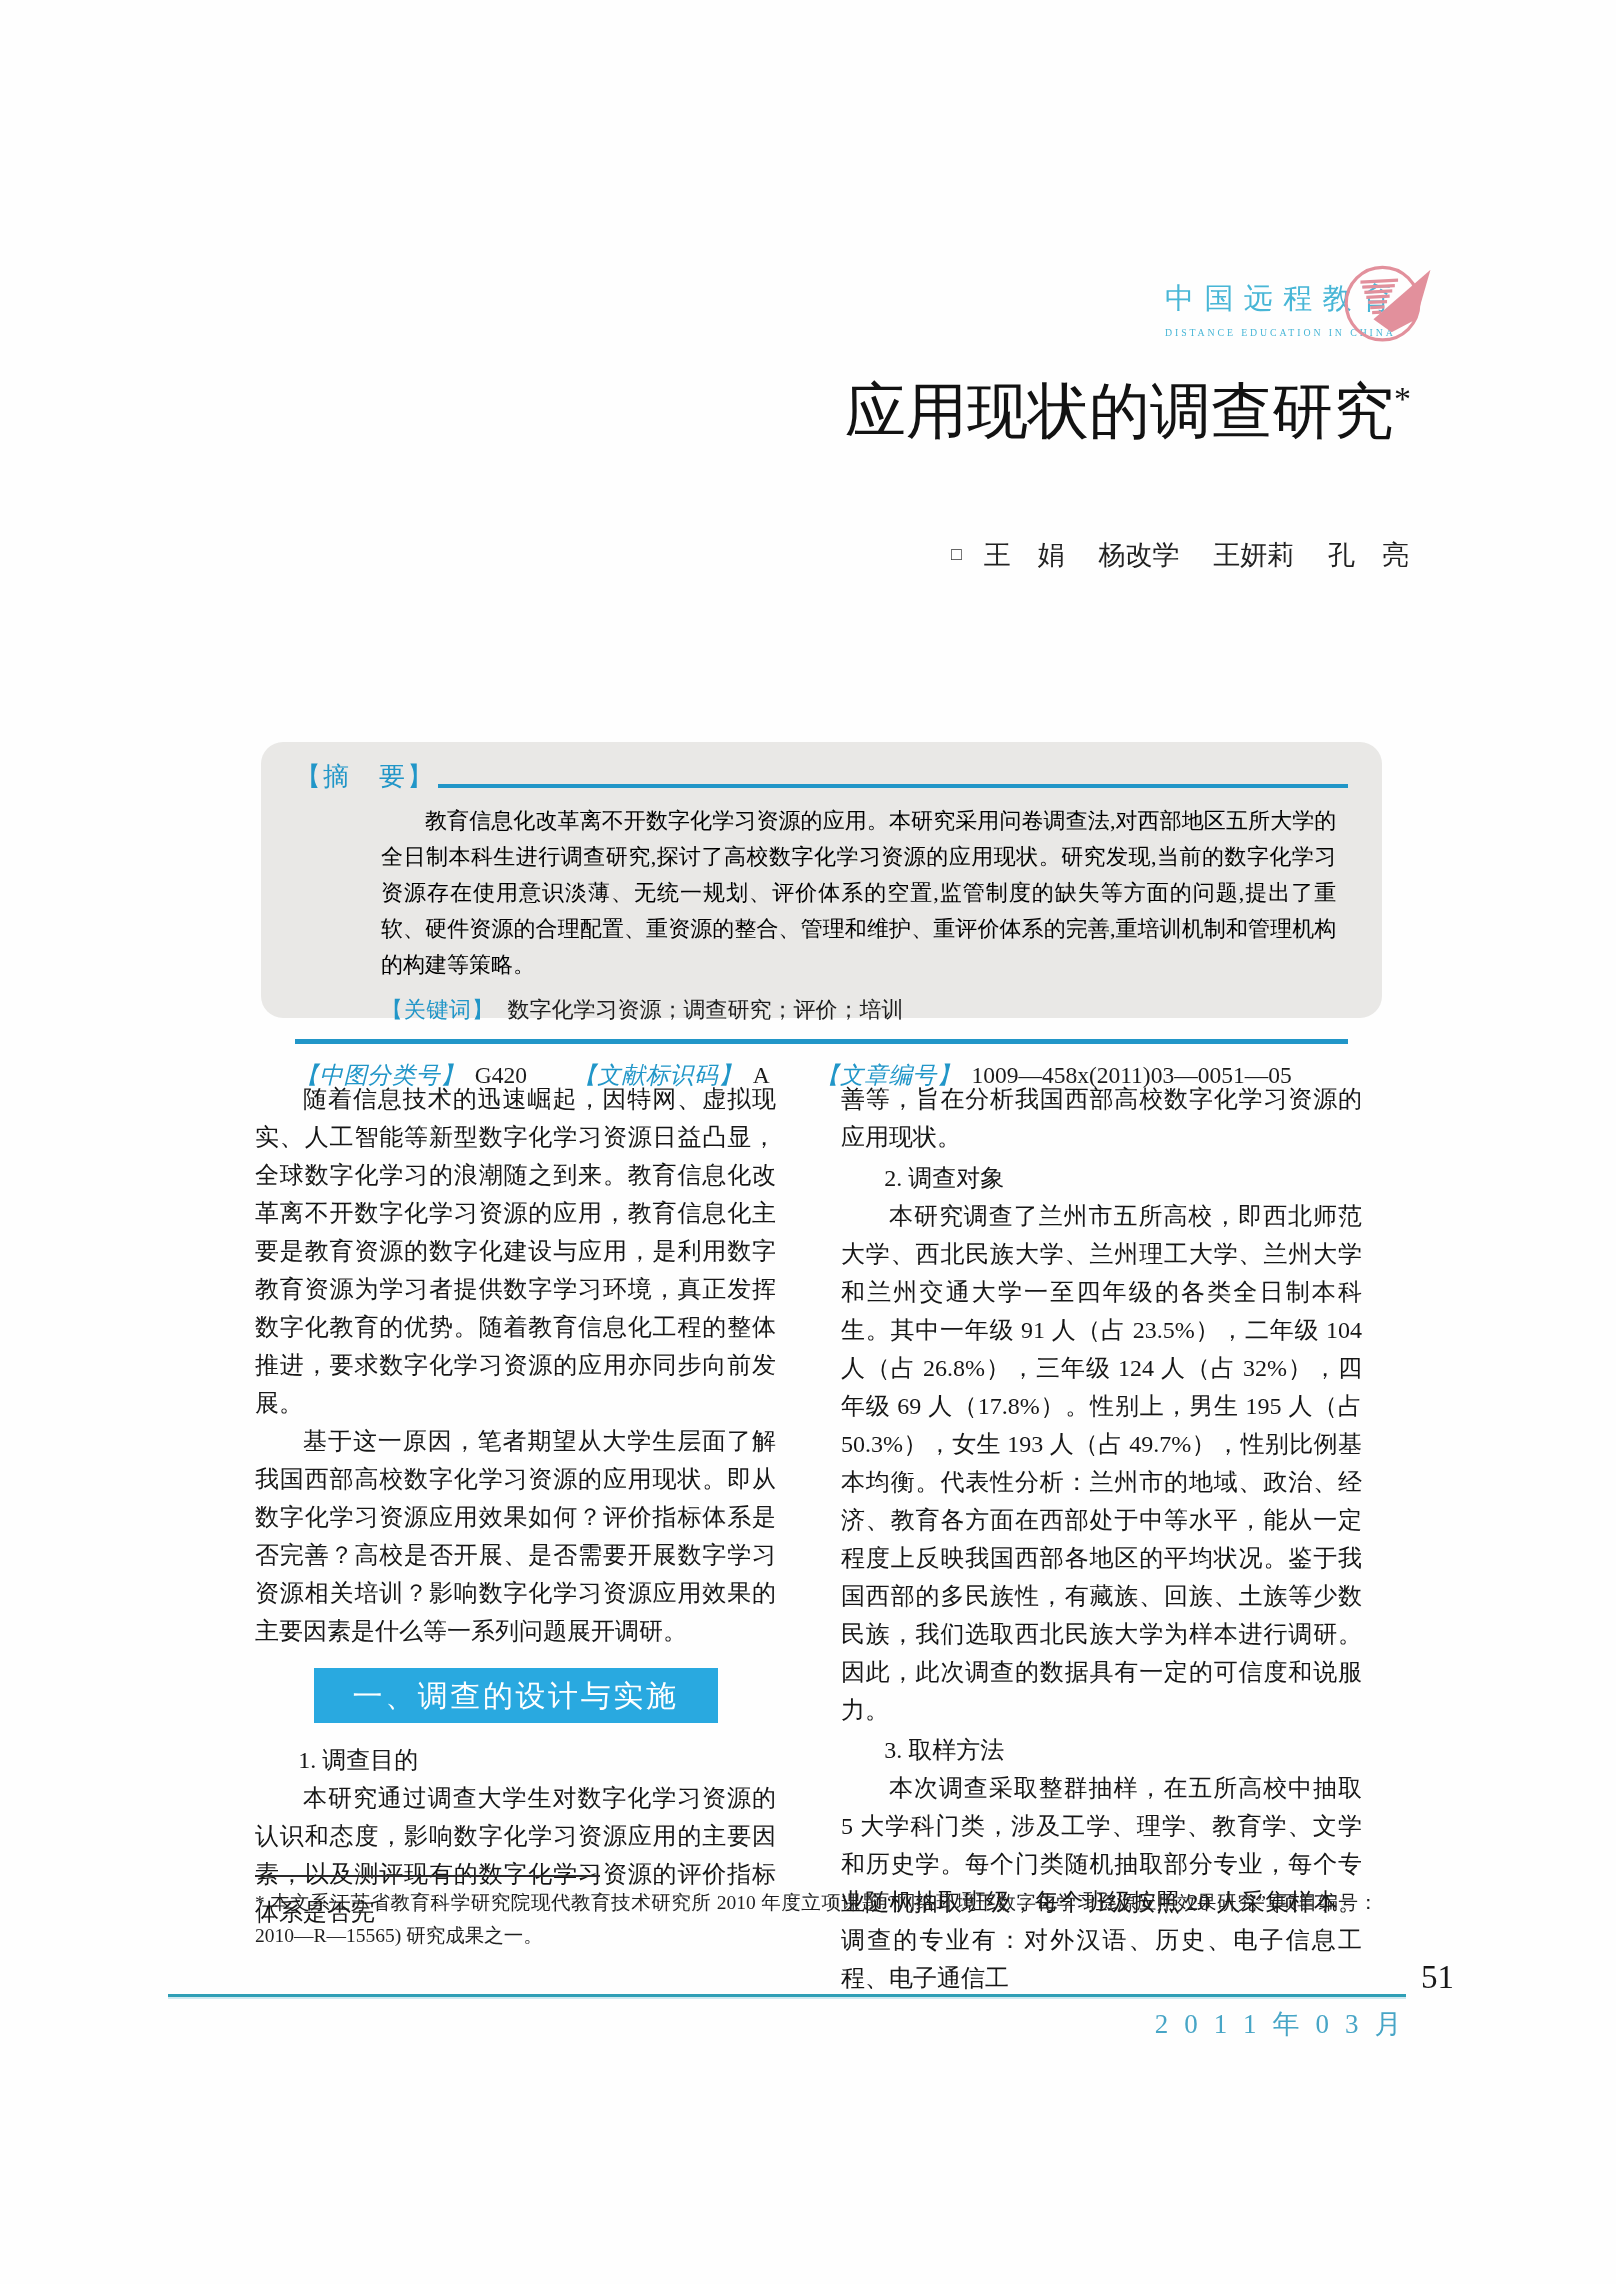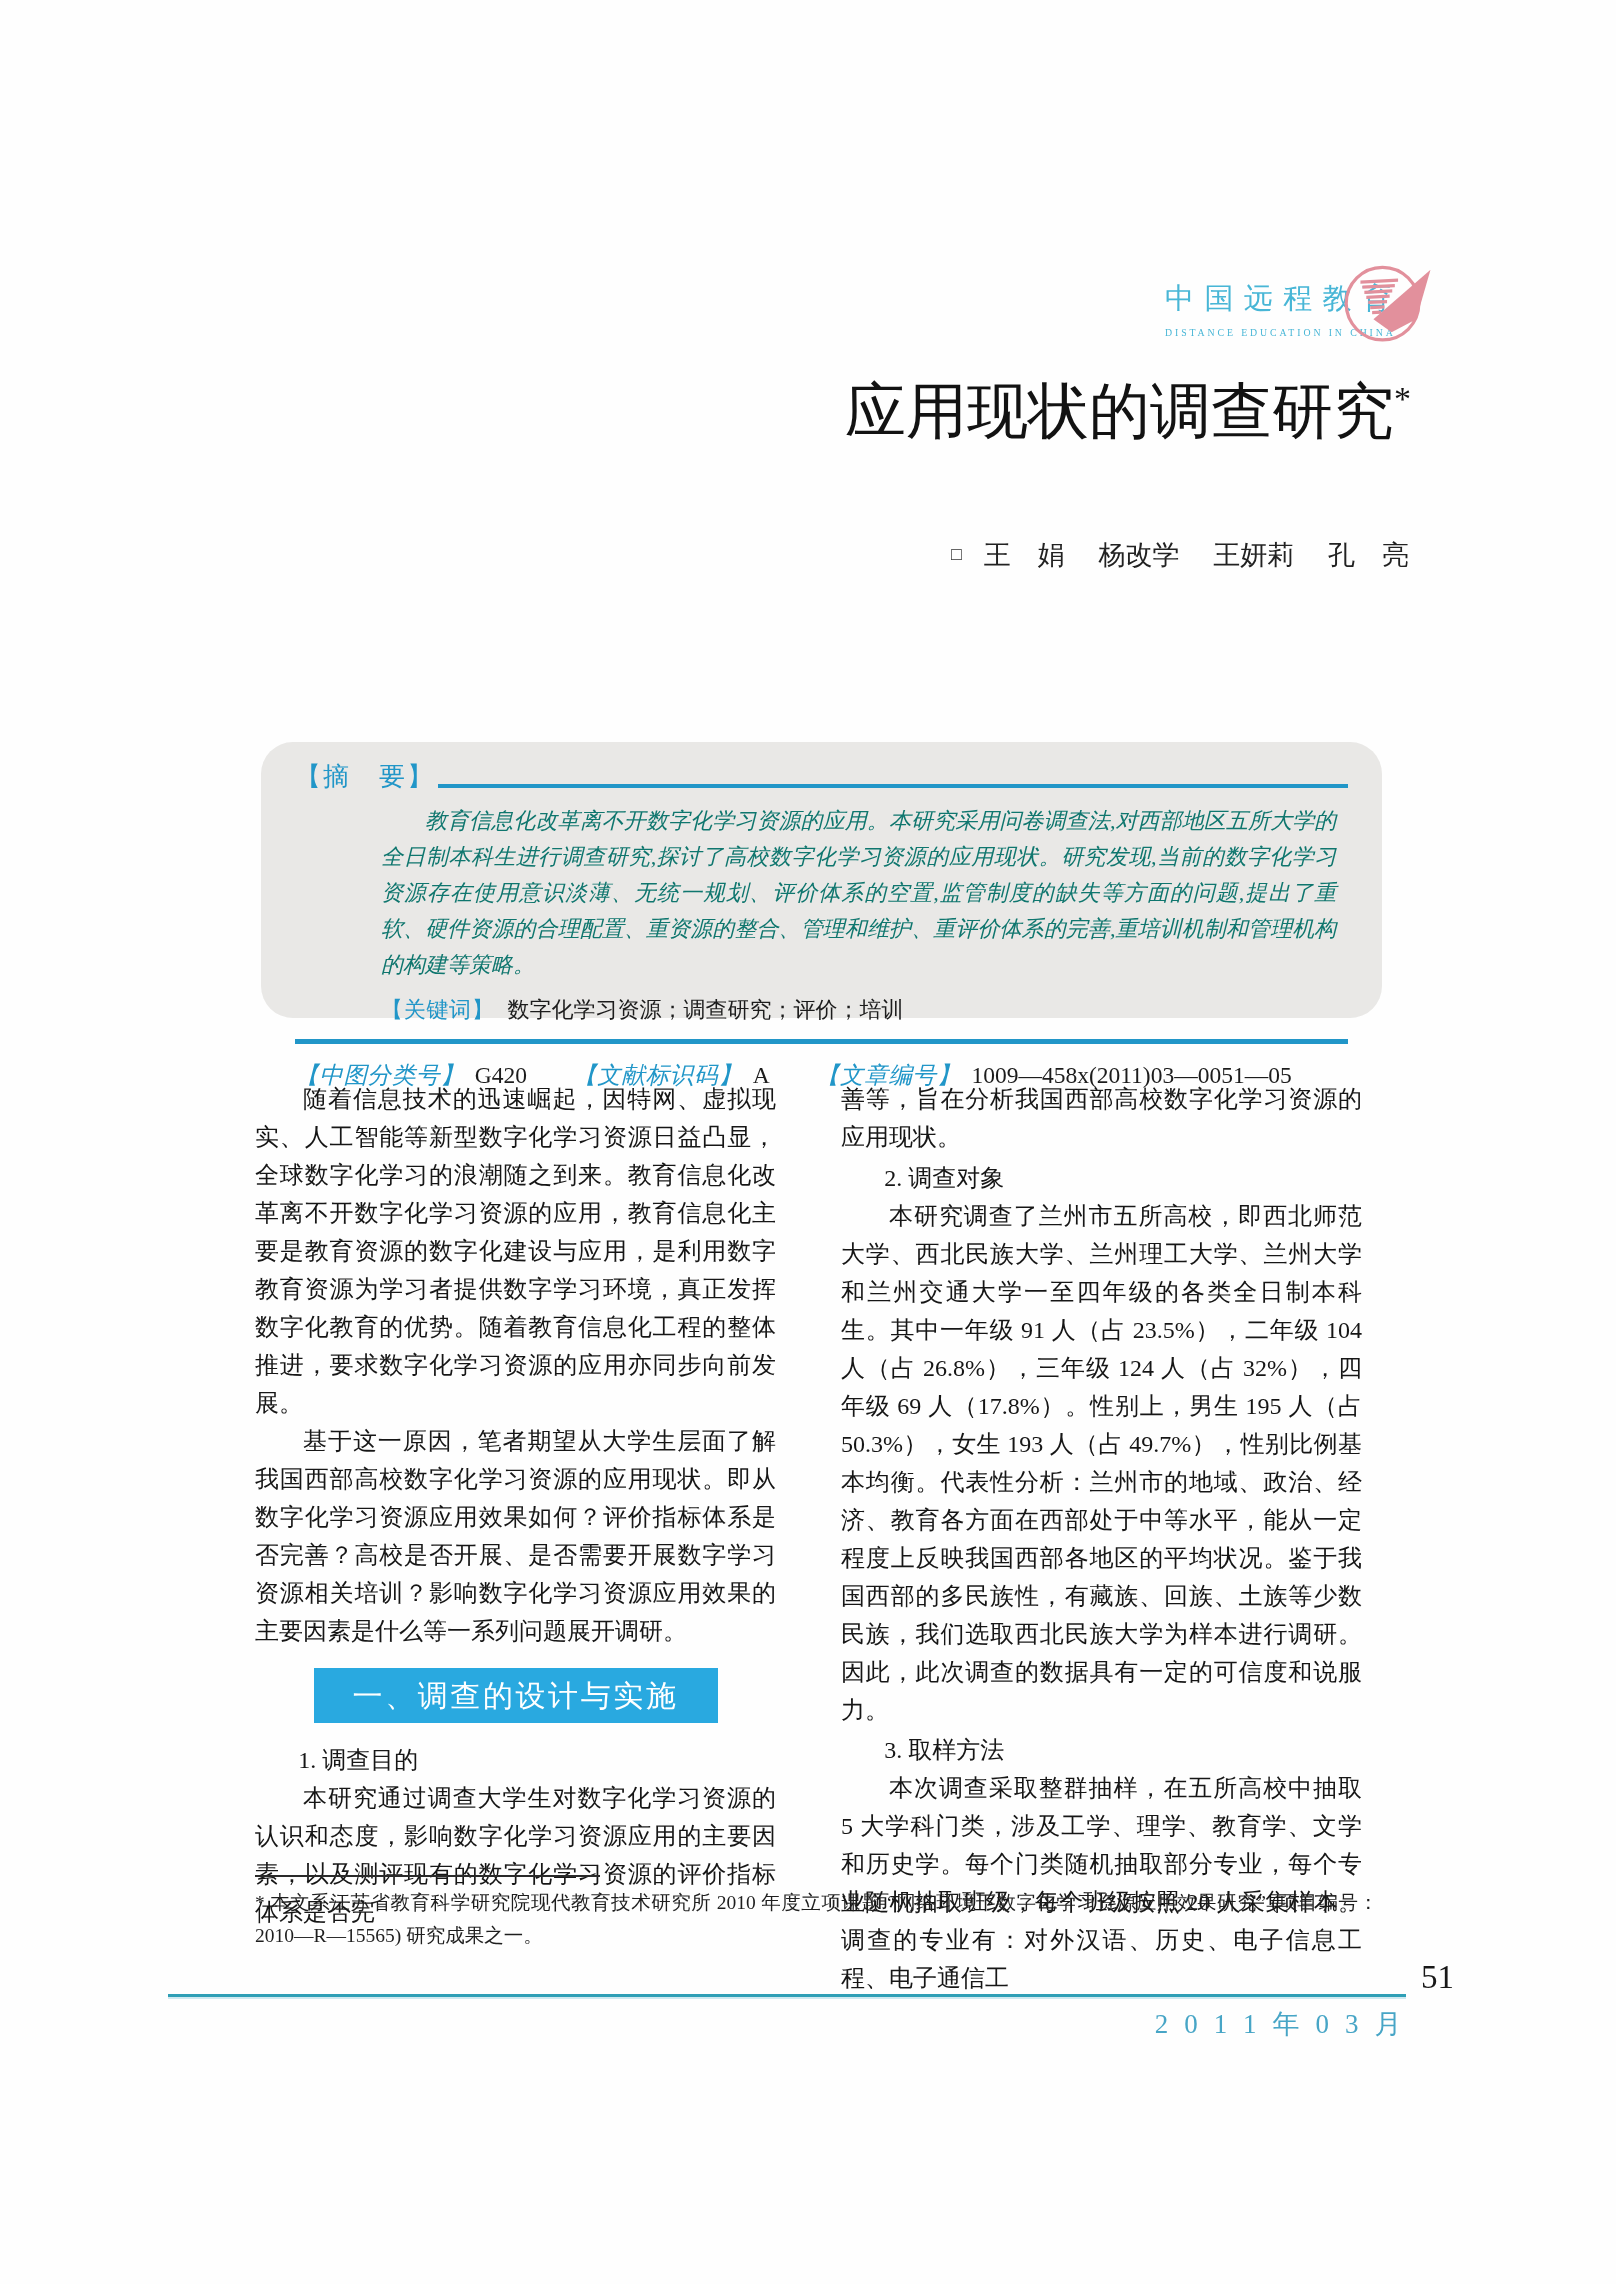--- a/index.html
+++ b/index.html
@@ -19,27 +19,27 @@
   .logo-en{font-size:9.8px;letter-spacing:2.9px;color:var(--logo_blue);margin-top:7.8px;white-space:nowrap;}
   .logo-icon{position:absolute;left:1341px;top:253px;width:96px;height:96px;}
   
   .title-block{position:absolute;right:205px;top:362px;text-align:right;font-size:61px;line-height:73px;color:#121212;white-space:nowrap;}
   .title-mark{font-size:34px;vertical-align:22px;}
   .authors{position:absolute;right:207px;top:537px;font-size:27px;white-space:nowrap;color:#222;}
   .author-marker{font-size:18px;vertical-align:3.9px;margin-right:22px;color:#333;}
   
   .abstract-box{
     position:absolute;left:261px;top:742px;width:1121px;height:276px;
-    background:var(--abstract_bg);border-radius:32px;box-sizing:border-box;
+    background:var(--abstract_bg);border-radius:22px;box-sizing:border-box;
     padding:17px 34px 0 34px;
   }
   .abs-head{display:flex;}
   .abs-label{font-size:26px;color:var(--accent);letter-spacing:2px;white-space:pre;}
   .abs-rule{flex:1;height:4.6px;background:var(--accent);align-self:flex-end;margin:0 0 5.9px 2.6px;}
-  .abs-text{margin:9px 0 12px 0;padding:0 11.7px 0 86px;font-size:22px;line-height:36px;text-align:justify;text-indent:2em;color:#0f766e;font-style:italic;}
+  .abs-text{margin:9px 0 12px 0;padding:0 11.7px 0 86px;font-size:22px;line-height:36px;text-align:justify;text-indent:2em;color:#000000;}
   .kw-line{margin:5.2px 0 0 0;padding-left:86px;font-size:22px;}
   .kw-label{color:var(--accent);margin-right:13px;letter-spacing:0.7px;}
   .kw-rule{margin-top:14.3px;height:4.6px;background:var(--accent);}
   .meta-line{margin:15.6px 0 0 0;font-size:23.5px;white-space:nowrap;}
   .meta-label{color:var(--accent);letter-spacing:0.7px;font-style:italic;}
   .meta-value{margin:0 46px 0 10.4px;}
   .meta-value:last-child{margin-right:0;}
   
   .col{position:absolute;top:1080px;width:521px;font-size:24px;line-height:38px;text-align:justify;color:#161616;}
   .col-left{left:255px;}

